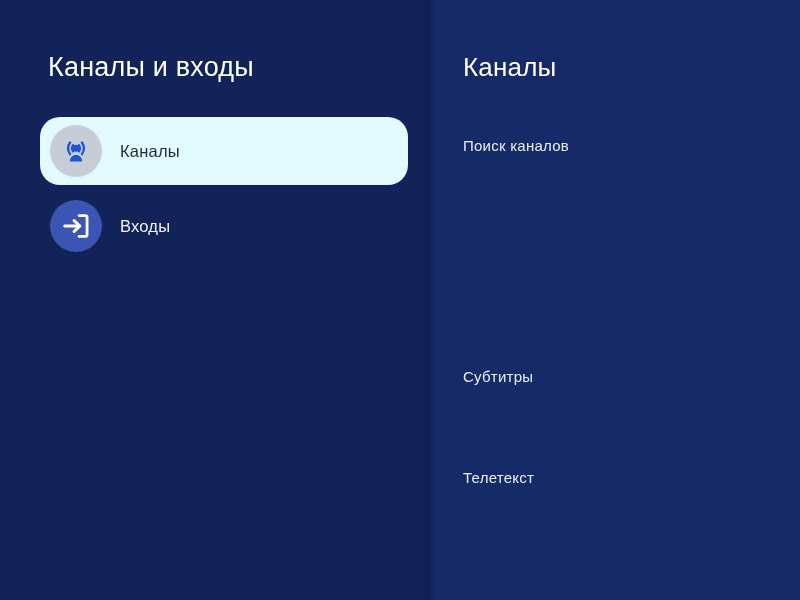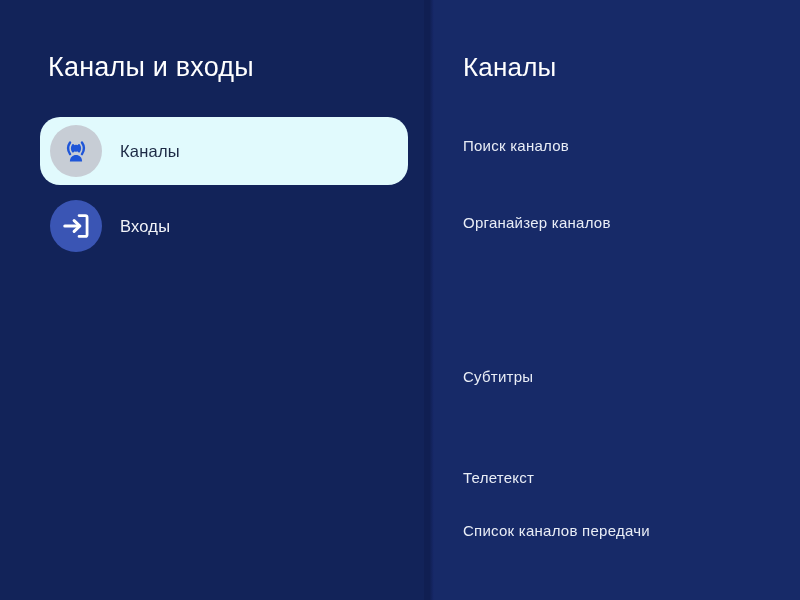--- a/index.html
+++ b/index.html
@@ -180,21 +180,19 @@
   </div>
 
   <div class="panel-divider"></div>
 
   <div class="right-panel">
 
     <div class="right-title">Каналы</div>
 
     <div class="right-list">
       <div class="right-item" style="top:133px">Поиск каналов</div>
-      <div class="right-item" style="top:210px">Органайзер каналов</div>
       <div class="right-item" style="top:364px">Субтитры</div>
       <div class="right-item" style="top:465px">Телетекст</div>
-      <div class="right-item" style="top:518px">Список каналов передачи</div>
     </div>
 
   </div>
 
 </div>
 
 </body></html>

